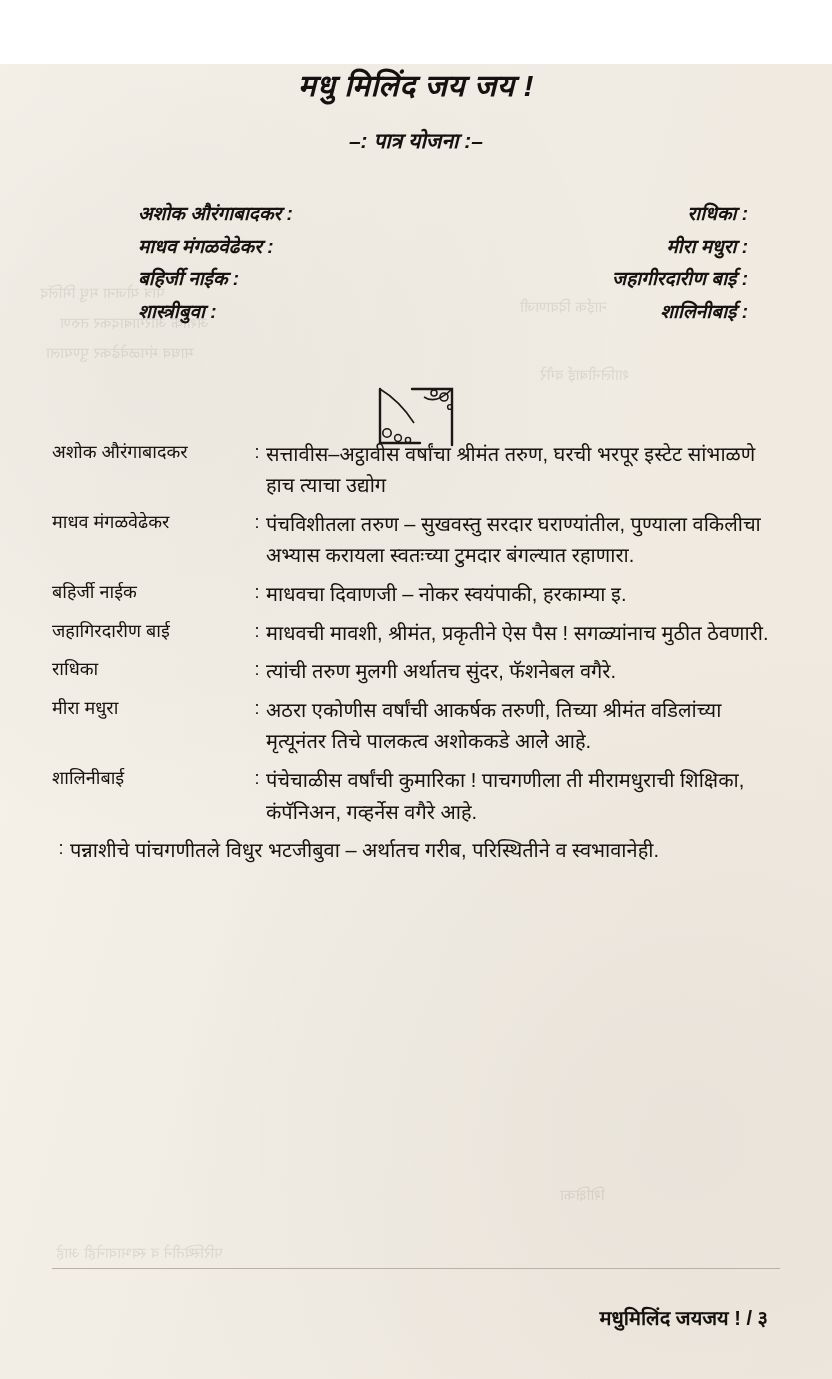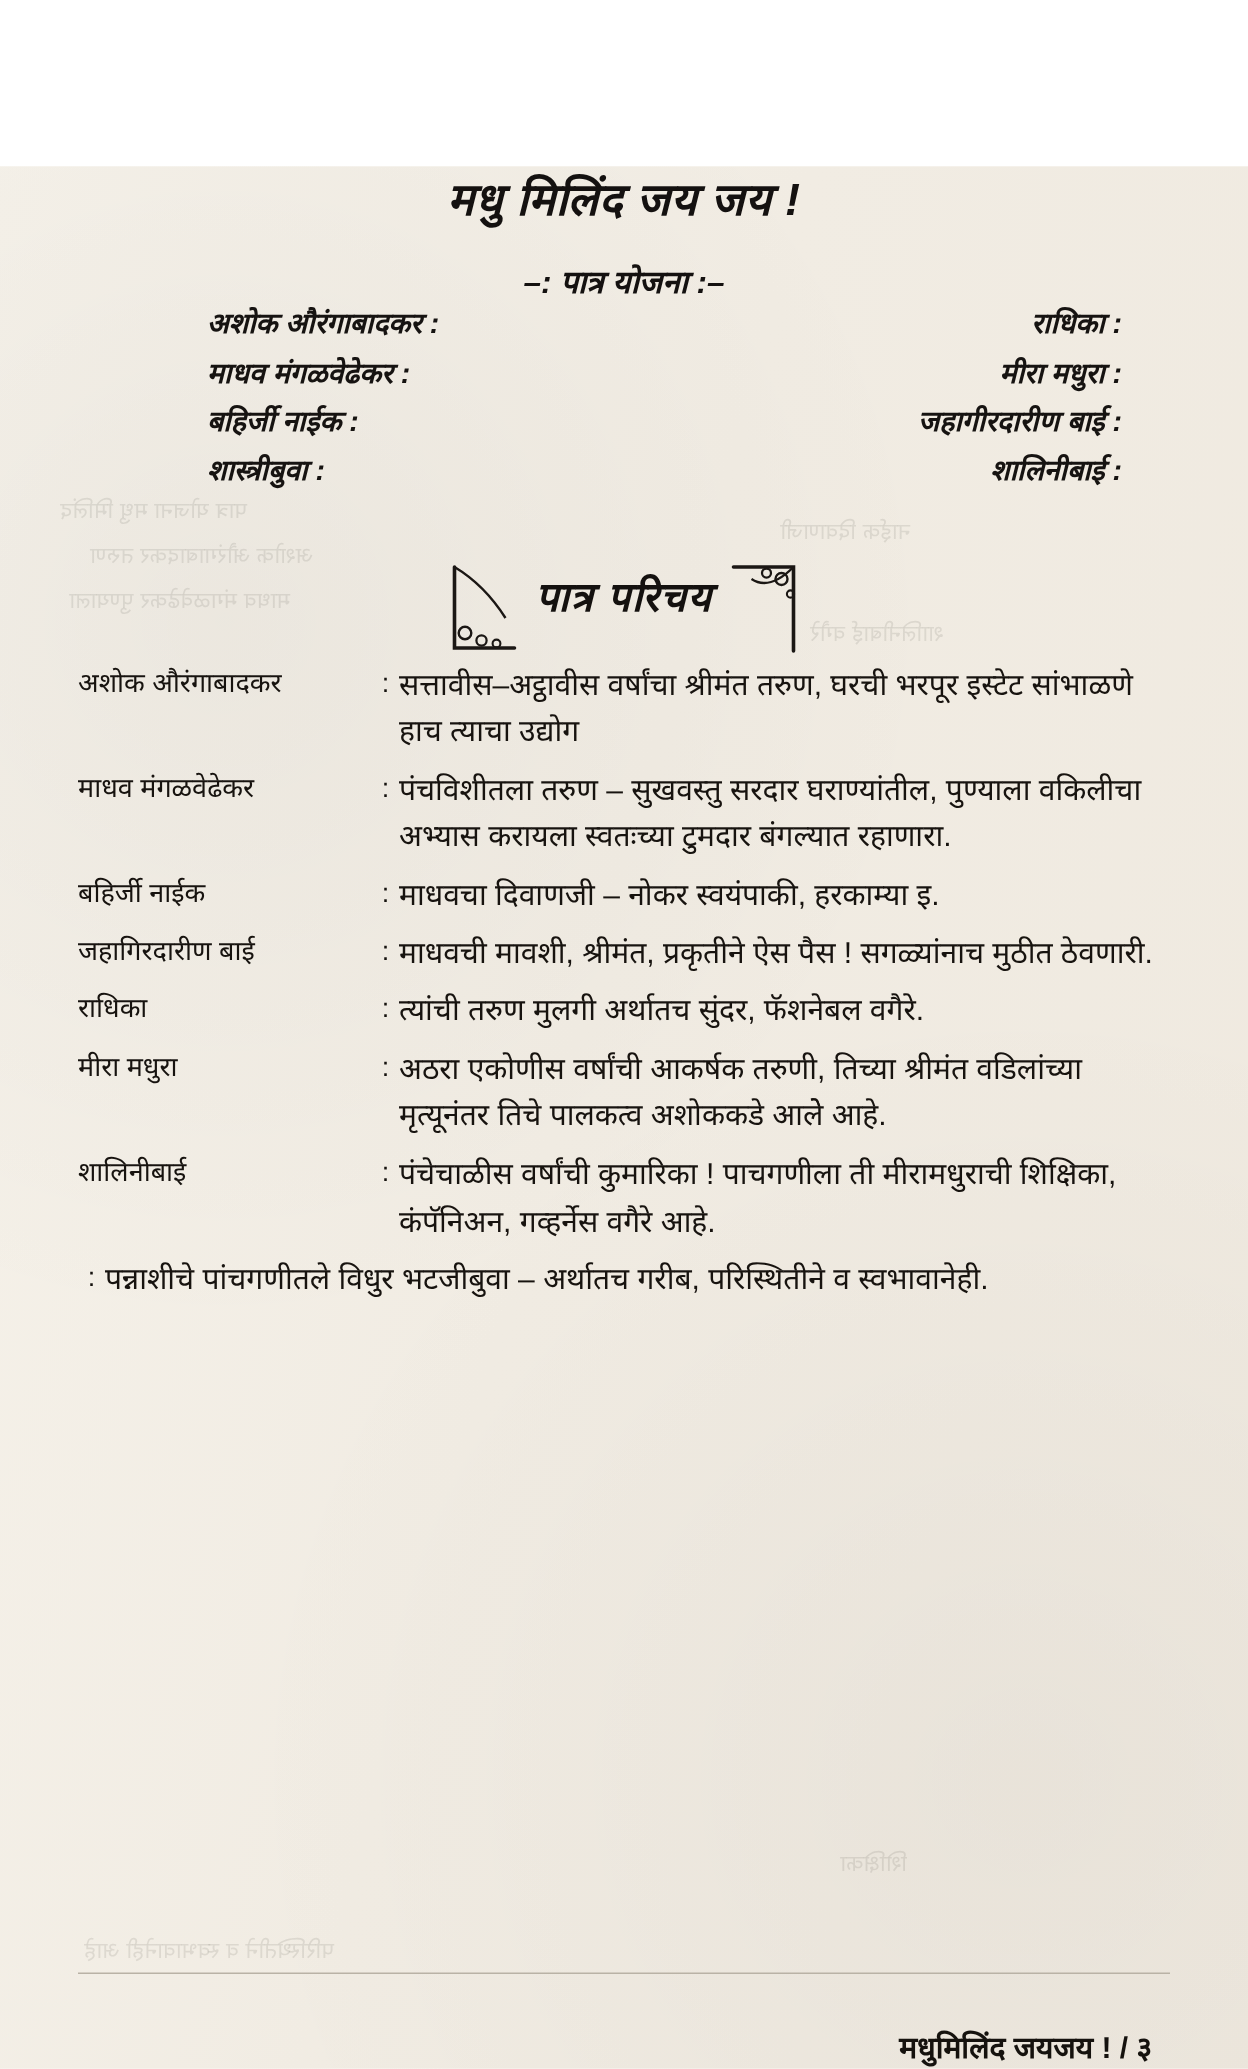--- a/index.html
+++ b/index.html
@@ -42,34 +42,35 @@
     position: relative;
     padding: 0 52px;
   }
 
   .title {
     text-align: center;
     font-size: 30px;
     font-weight: bold;
     font-style: italic;
     letter-spacing: 0.5px;
-    margin-top: 111px;
+    margin-top: 64px;
     color: #141110;
   }
   .subtitle {
     text-align: center;
     font-size: 21px;
     font-weight: bold;
     font-style: italic;
     margin-top: 21px;
     color: #141110;
   }
 
   .cast-columns {
     display: flex;
+    margin-top: 44px;
     padding: 0 32px 0 86px;
   }
   .cast-col {
     flex: 1;
   }
   .cast-col.right {
     padding-left: 52px;
     text-align: right;
   }
   .cast-name {
@@ -189,21 +190,20 @@
 
     <div class="section-heading">
       <span class="deco">
         <svg class="flourish left" width="56" height="70" viewBox="0 0 56 70">
           <path d="M10 6 L10 60 L50 60" fill="none" stroke="#1b1714" stroke-width="2.4" stroke-linecap="round"></path>
           <path d="M10 6 Q30 18 44 40" fill="none" stroke="#1b1714" stroke-width="1.6"></path>
           <circle cx="17" cy="50" r="4.2" fill="none" stroke="#1b1714" stroke-width="1.6"></circle>
           <circle cx="28" cy="55" r="3.4" fill="none" stroke="#1b1714" stroke-width="1.5"></circle>
           <circle cx="38" cy="57" r="2.6" fill="none" stroke="#1b1714" stroke-width="1.4"></circle>
         </svg>
-        <span class="heading-text">पात्र परिचय</span>
         <svg class="flourish right" width="56" height="70" viewBox="0 0 56 70">
           <path d="M6 6 L46 6 L46 62" fill="none" stroke="#1b1714" stroke-width="2.4" stroke-linecap="round"></path>
           <path d="M46 6 Q30 22 18 14" fill="none" stroke="#1b1714" stroke-width="1.6"></path>
           <circle cx="38" cy="14" r="4" fill="none" stroke="#1b1714" stroke-width="1.6"></circle>
           <circle cx="28" cy="10" r="3" fill="none" stroke="#1b1714" stroke-width="1.5"></circle>
           <circle cx="44" cy="24" r="2.4" fill="none" stroke="#1b1714" stroke-width="1.4"></circle>
         </svg>
       </span>
     </div>
 

